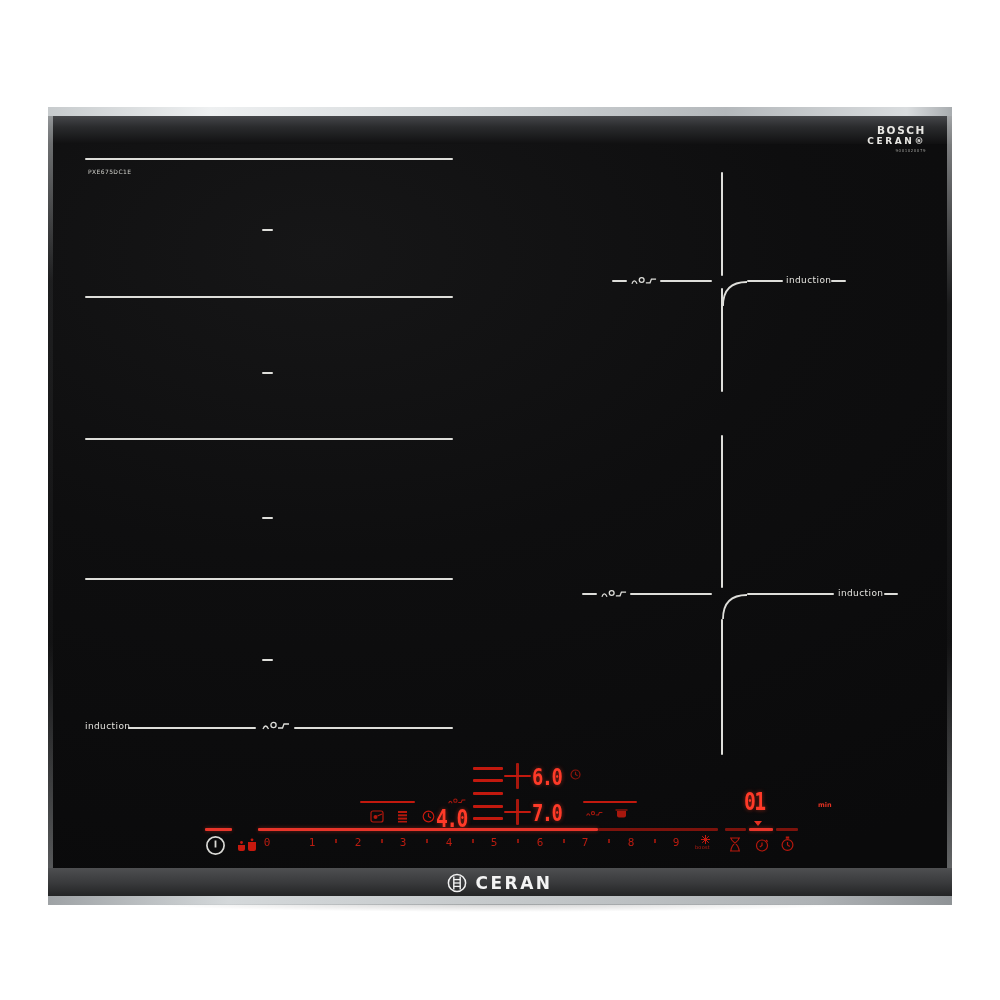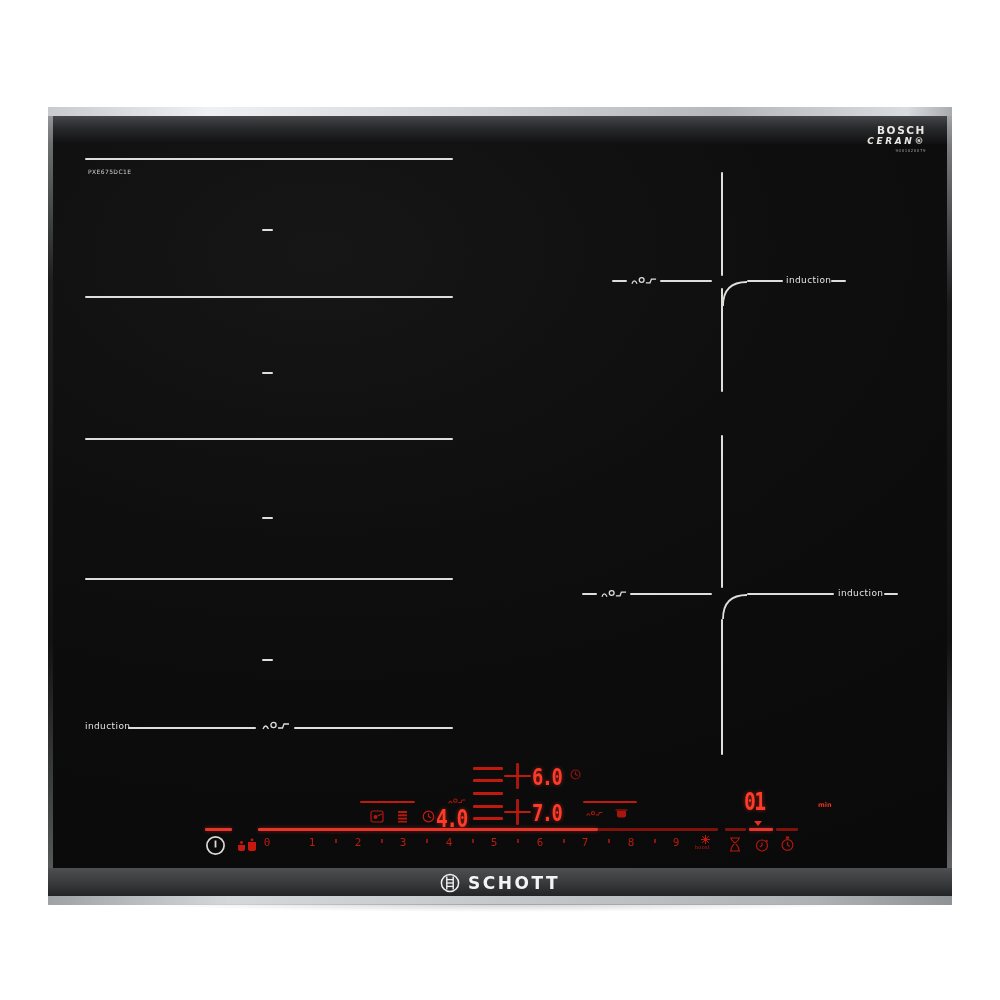--- a/index.html
+++ b/index.html
@@ -39,21 +39,21 @@
   .seg{position:absolute;color:#ff3a28;font-family:"DejaVu Sans Mono",monospace;font-weight:bold;
        font-size:24px;letter-spacing:-2px;transform:scaleX(.82);transform-origin:left;
        text-shadow:0 0 5px rgba(255,55,30,.5);}
   .seg.small{font-size:23px;}
   .minlbl{position:absolute;color:#e23122;font-size:6.5px;font-weight:bold;padding-left:41px;}
   .boostlbl{position:absolute;color:#c01d11;font-size:5px;letter-spacing:.2px;}
   .tri{position:absolute;width:0;height:0;border-left:4px solid transparent;
        border-right:4px solid transparent;border-top:5px solid #e23122;}
   .schott{position:absolute;right:26px;top:17px;text-align:right;color:#e9e8e4;}
   .schott .l1{font-size:10.5px;font-weight:bold;letter-spacing:1.6px;}
-  .schott .l2{font-size:9px;font-weight:bold;letter-spacing:2.6px;font-style:italic;}
+  .schott .l2{font-size:9px;font-weight:bold;letter-spacing:2.6px;}
   .schott .l3{font-size:4px;letter-spacing:.5px;color:#9a9a96;margin-top:2px;}
   .bosch{position:absolute;left:0;top:763px;width:904px;height:26px;display:flex;
          align-items:center;justify-content:center;gap:8px;}
   .bosch .word{color:#f4f4f4;font-weight:bold;font-size:17px;letter-spacing:2.5px;}
 </style>
 </head>
 <body>
 
 <div class="stage">
   <div class="hob">
@@ -239,16 +239,16 @@
 
     <div class="bosch">
       <svg width="20" height="20" viewBox="0 0 20 20">
         <circle cx="10" cy="10" r="8.6" stroke="#f2f2f2" stroke-width="1.5" fill="none"></circle>
         <line x1="6.8" y1="3.6" x2="6.8" y2="16.4" stroke="#f2f2f2" stroke-width="1.4"></line>
         <line x1="13.2" y1="3.6" x2="13.2" y2="16.4" stroke="#f2f2f2" stroke-width="1.4"></line>
         <line x1="6.8" y1="6.6" x2="13.2" y2="6.6" stroke="#f2f2f2" stroke-width="1.3"></line>
         <line x1="6.8" y1="10" x2="13.2" y2="10" stroke="#f2f2f2" stroke-width="1.3"></line>
         <line x1="6.8" y1="13.4" x2="13.2" y2="13.4" stroke="#f2f2f2" stroke-width="1.3"></line>
       </svg>
-      <span class="word">SCHOTT</span>
+      <span class="word">CERAN</span>
     </div>
   </div>
 </div>
 
 </body></html>

